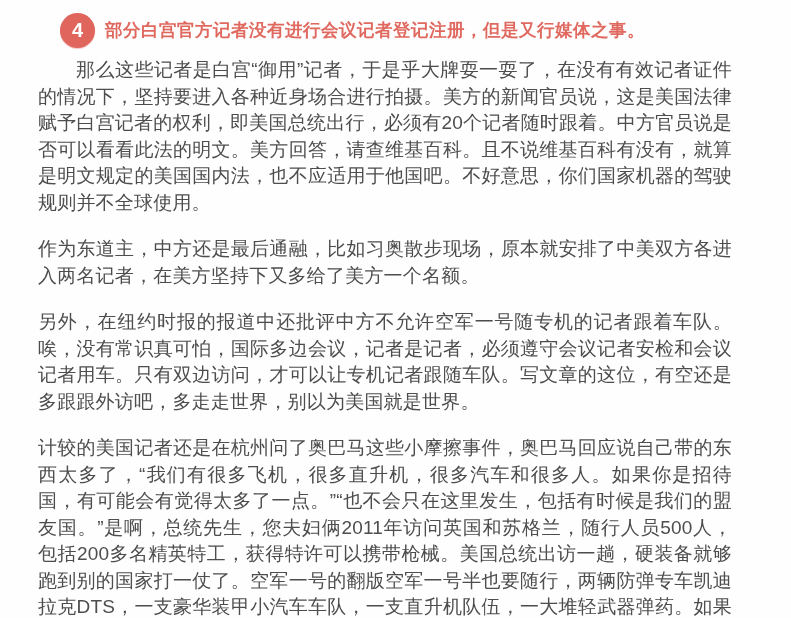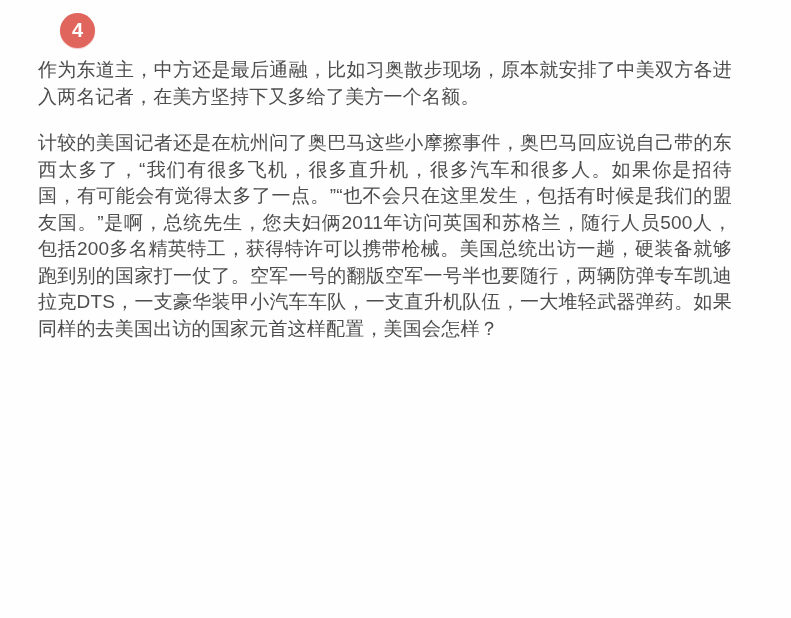--- a/index.html
+++ b/index.html
@@ -62,20 +62,23 @@
     text-indent: 2em;
   }
 </style>
 </head>
 <body>
 
 <div class="page">
 
   <div class="section-header">
     <span class="badge">4</span>
+    <span class="section-title">部分白宫官方记者没有进行会议记者登记注册，但是又行媒体之事。</span>
   </div>
 
   <div class="article">
+    <p class="para indent">那么这些记者是白宫“御用”记者，于是乎大牌耍一耍了，在没有有效记者证件的情况下，坚持要进入各种近身场合进行拍摄。美方的新闻官员说，这是美国法律赋予白宫记者的权利，即美国总统出行，必须有20个记者随时跟着。中方官员说是否可以看看此法的明文。美方回答，请查维基百科。且不说维基百科有没有，就算是明文规定的美国国内法，也不应适用于他国吧。不好意思，你们国家机器的驾驶规则并不全球使用。</p>
     <p class="para">作为东道主，中方还是最后通融，比如习奥散步现场，原本就安排了中美双方各进入两名记者，在美方坚持下又多给了美方一个名额。</p>
+    <p class="para">另外，在纽约时报的报道中还批评中方不允许空军一号随专机的记者跟着车队。唉，没有常识真可怕，国际多边会议，记者是记者，必须遵守会议记者安检和会议记者用车。只有双边访问，才可以让专机记者跟随车队。写文章的这位，有空还是多跟跟外访吧，多走走世界，别以为美国就是世界。</p>
     <p class="para">计较的美国记者还是在杭州问了奥巴马这些小摩擦事件，奥巴马回应说自己带的东西太多了，“我们有很多飞机，很多直升机，很多汽车和很多人。如果你是招待国，有可能会有觉得太多了一点。”“也不会只在这里发生，包括有时候是我们的盟友国。”是啊，总统先生，您夫妇俩2011年访问英国和苏格兰，随行人员500人，包括200多名精英特工，获得特许可以携带枪械。美国总统出访一趟，硬装备就够跑到别的国家打一仗了。空军一号的翻版空军一号半也要随行，两辆防弹专车凯迪拉克DTS，一支豪华装甲小汽车车队，一支直升机队伍，一大堆轻武器弹药。如果同样的去美国出访的国家元首这样配置，美国会怎样？</p>
   </div>
 
 </div>
 
 </body></html>

